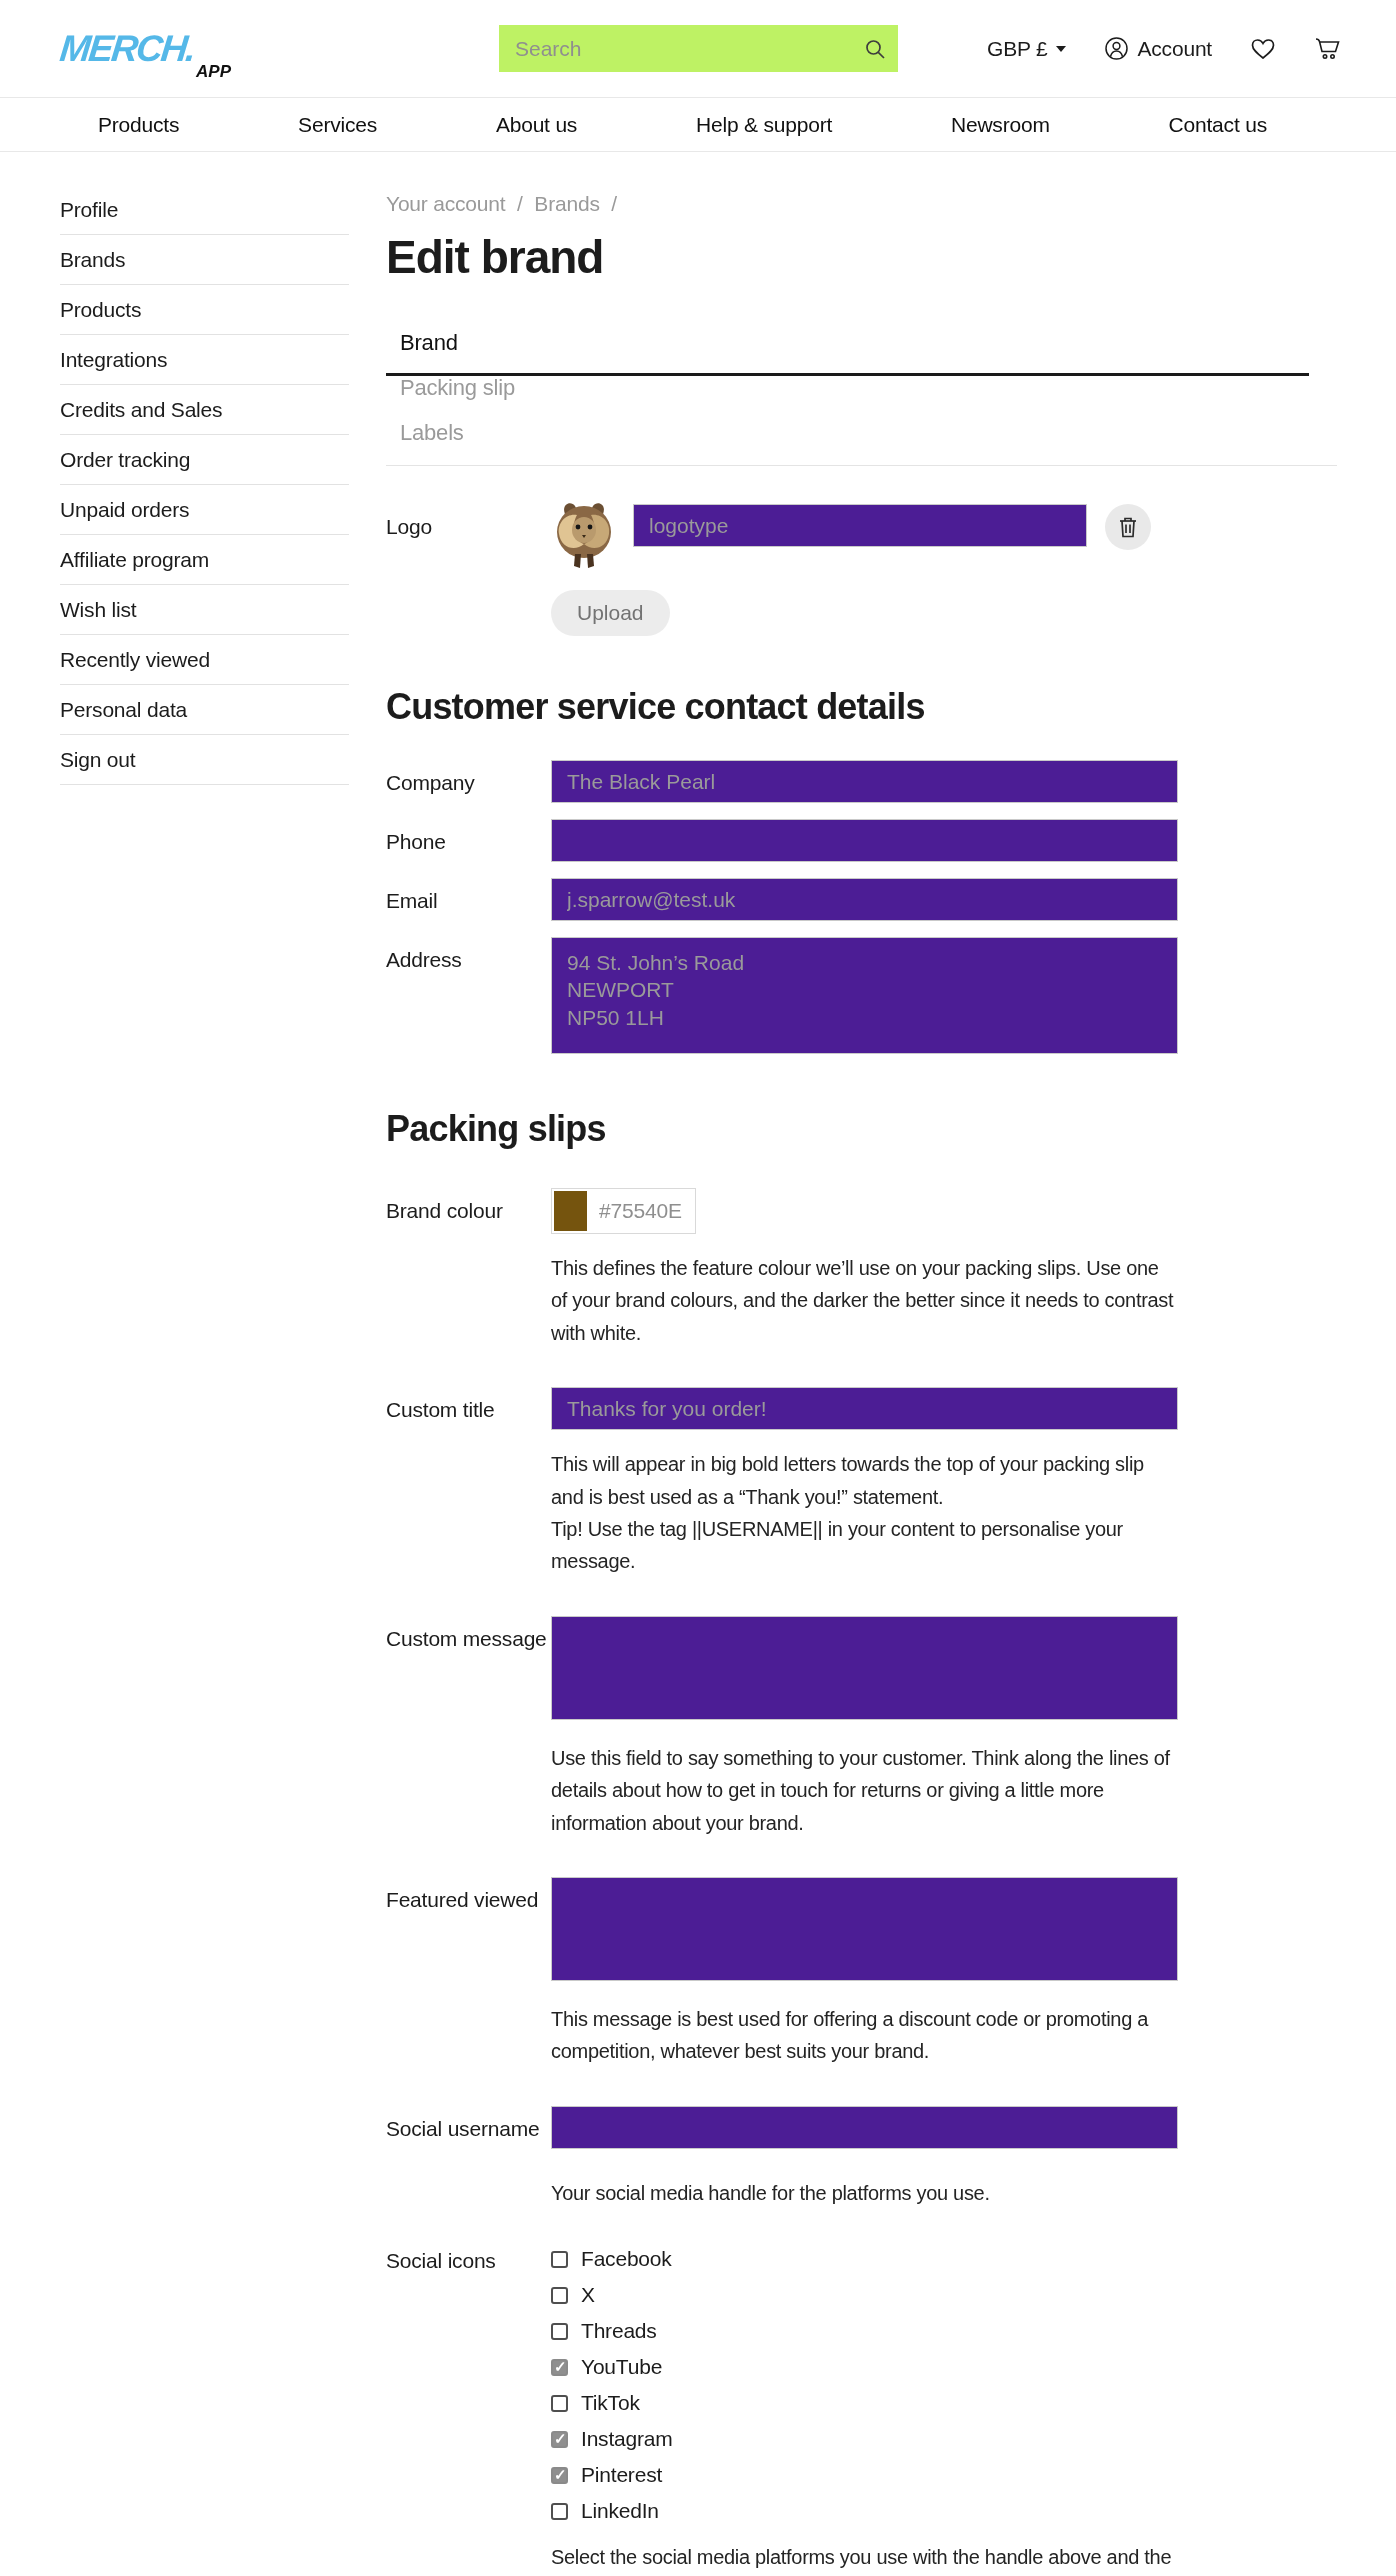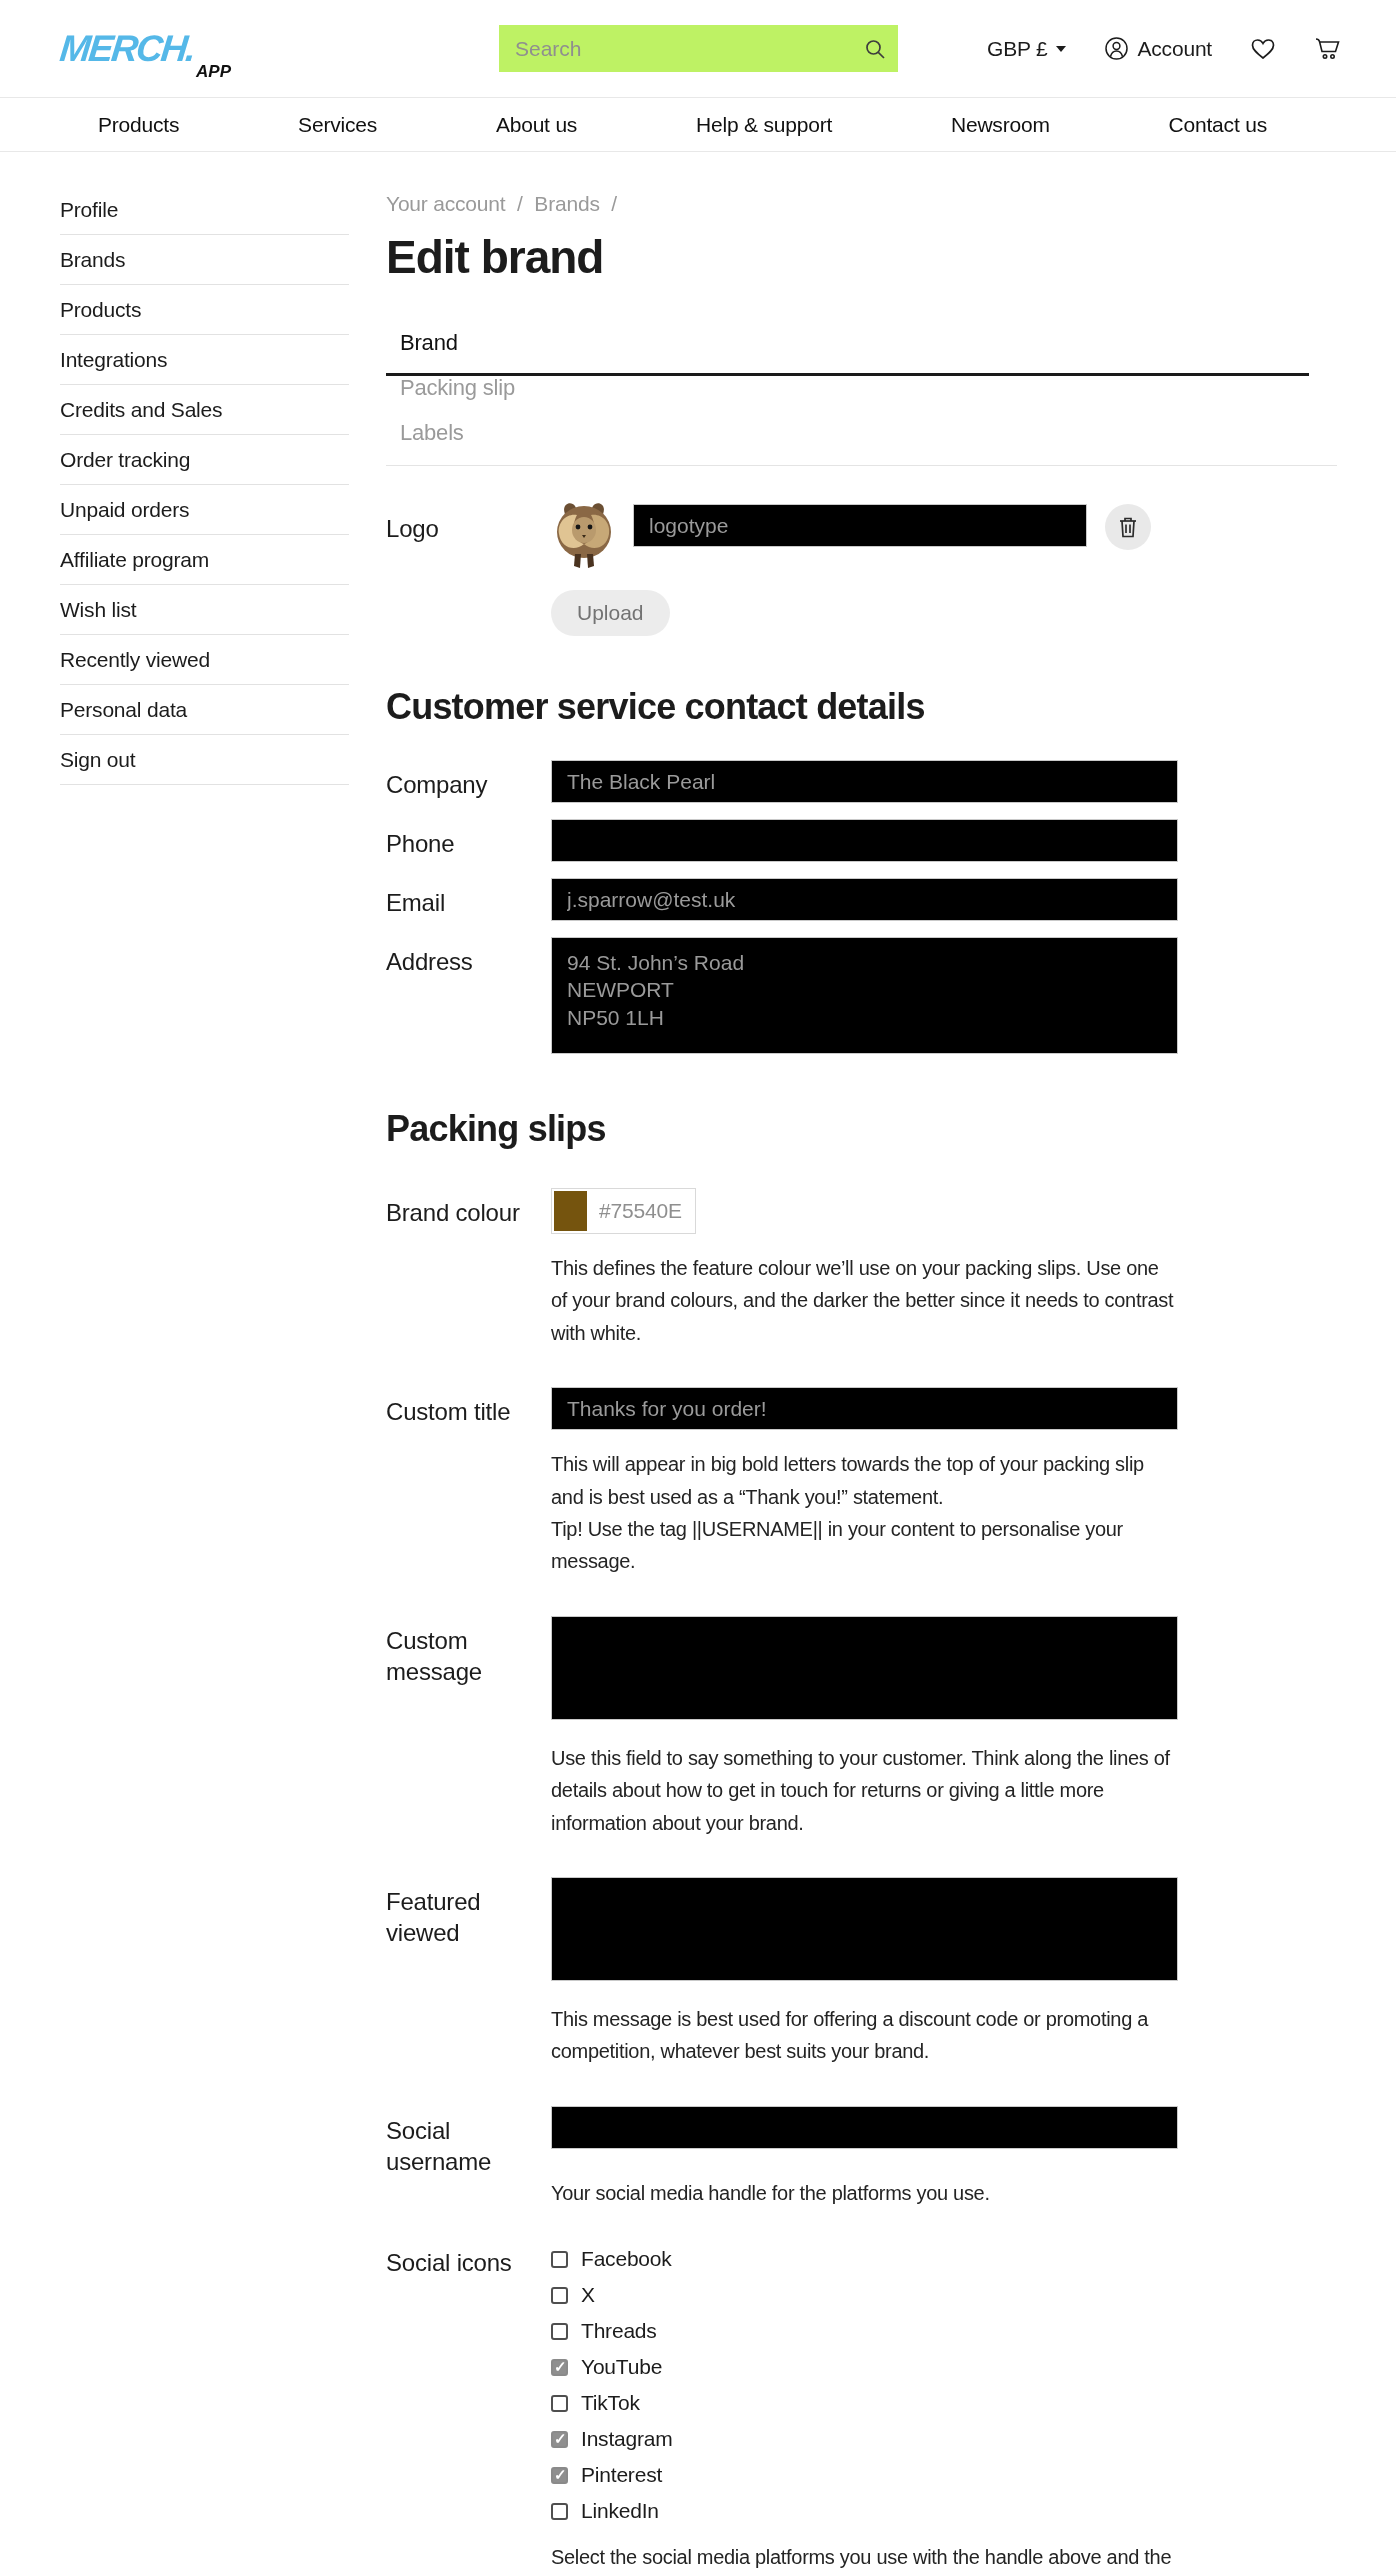--- a/index.html
+++ b/index.html
@@ -53,25 +53,25 @@
   .breadcrumb .sep { margin:0 6px; }
   h1 { font-size:46px; font-weight:700; letter-spacing:-1px; margin-bottom:46px; }
 
   .tabs { display:flex; border-bottom:1px solid #e4e4e4;flex-direction:column; }
   .tab { font-size:22px; color:#9a9a9a; padding:0 14px 19px; margin-right:28px; cursor:pointer; position:relative; }
   .tab.active { color:#111; font-weight:500; }
   .tab.active::after { content:""; position:absolute; left:0; right:0; bottom:-1px; height:3px; background:#1a1a1a; }
 
   
   .form-row { display:flex; margin-top:38px; }
-  .form-label { width:165px; font-size:24px; padding-top:9px; line-height:1.3; flex-shrink:0; }
+  .form-label { width:165px; font-size:21px; padding-top:9px; line-height:1.3; flex-shrink:0; }
   .form-control { width:627px; }
   .text-input, textarea {
     width:627px; height:43px; border:1px solid #c9c9c9; font-family:inherit;
-    font-size:21px; color:#9a9a9a; padding:0 15px; outline:none; background:#000000;
+    font-size:21px; color:#9a9a9a; padding:0 15px; outline:none; background:#4c1d95;
   }
   textarea { resize:none; padding:11px 15px; line-height:1.3; }
   .ta-address { height:117px; }
   .ta-msg { height:104px; }
   .help { font-size:20px; line-height:1.62; color:#242424; margin-top:18px; max-width:653px; letter-spacing:-0.3px; }
 
   .logo-line { display:flex; align-items:flex-start; }
   .avatar { width:66px; height:70px; margin-top:-4px; flex-shrink:0; }
   .logo-line .text-input { width:454px; margin-left:16px; }
   .trash-circle { width:46px; height:46px; border-radius:50%; background:#e9e9e9; border:none; margin-left:18px; display:flex; align-items:center; justify-content:center; cursor:pointer; }

